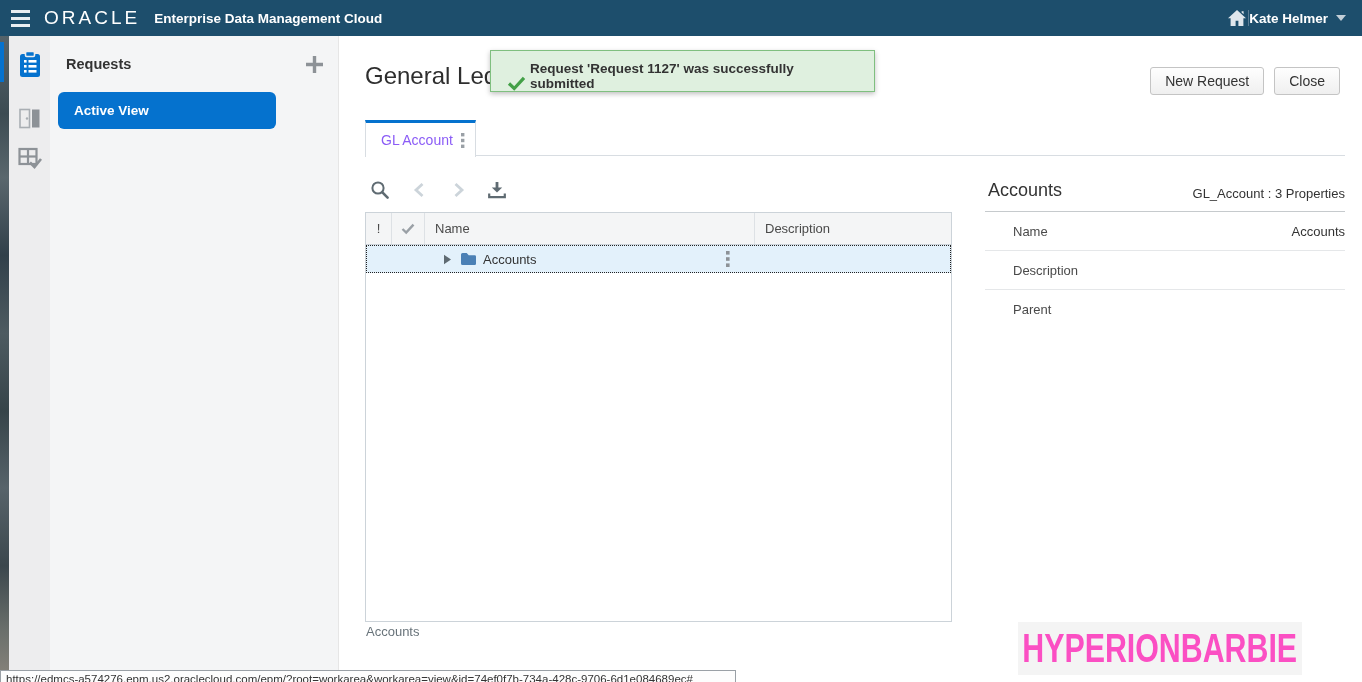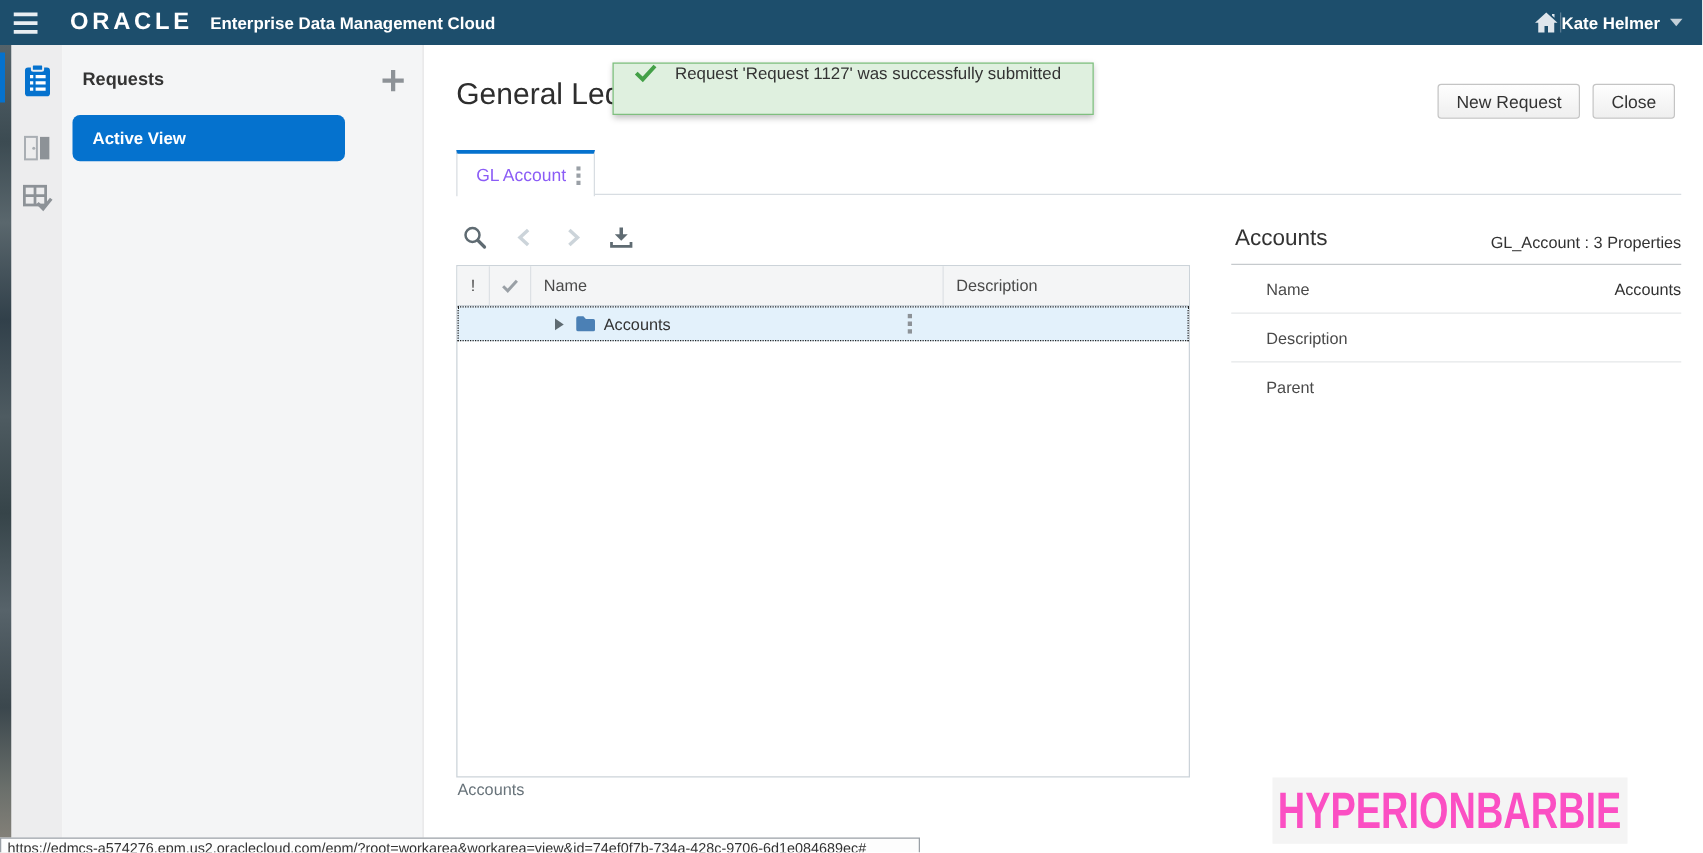--- a/index.html
+++ b/index.html
@@ -10,21 +10,21 @@
   }
 
   
   .topbar {
     position:absolute; left:0; top:0; width:1362px; height:36px;
     background:#1d4e6c; display:flex; align-items:center; z-index:20;
   }
   .hamburger { width:40px; height:36px; display:flex; flex-direction:column;
     justify-content:center; align-items:center; gap:4px; cursor:pointer; }
   .hamburger span { display:block; width:19px; height:3px; background:#e9eef2; }
-  .brand { color:#fff; font-weight:bold; font-size:19px; letter-spacing:3px; margin-left:16px; }
+  .brand { color:#fff; font-weight:normal; font-size:19px; letter-spacing:3px; margin-left:4px; }
   .app-title { color:#fff; font-weight:bold; font-size:13.5px; margin-left:14px; }
   .topbar-right { margin-left:auto; display:flex; align-items:center; gap:0; padding-right:16px; }
   .topbar-divider { width:1px; height:16px; background:#5b7d95; }
   .user-menu { display:flex; align-items:center; gap:8px; cursor:pointer; }
   .user-name { color:#fff; font-weight:bold; font-size:13.5px; }
   .caret-down { width:0; height:0; border-left:5px solid transparent;
     border-right:5px solid transparent; border-top:6px solid #c3cfd8; }
 
   
   .rail { position:absolute; left:0; top:36px; width:50px; height:646px; background:#ededee; }
@@ -43,21 +43,21 @@
   .add-btn { position:absolute; right:10px; top:14px; width:28px; height:28px;
     display:flex; align-items:center; justify-content:center; cursor:pointer; }
   .active-view-btn { position:absolute; left:8px; top:56px; width:218px; height:37px;
     background:#0572ce; border-radius:6px; color:#fff; font-weight:bold; font-size:13.5px;
     line-height:37px; padding-left:16px; cursor:pointer; }
 
   
   .page-title { position:absolute; left:365px; top:62px; font-size:24px; color:#2e2e2e; z-index:1; }
   .toast { position:absolute; left:490px; top:50px; width:385px; height:42px; z-index:10;
     background:#dff0df; border:1px solid #7fbf7f; box-shadow:0 2px 5px rgba(0,0,0,.25);
-    display:flex; align-items:flex-start; gap:14px; padding:0 16px; }
+    display:flex; align-items:flex-end; gap:4px; padding:0 16px;font-weight:bold; }
   .toast-msg { font-size:13.5px; color:#333; }
   .top-buttons { position:absolute; right:22px; top:67px; display:flex; gap:10px; z-index:5;justify-content:space-between; }
   .btn { height:28px; padding:0 14px; font-size:14px; color:#333;
     background:linear-gradient(#fefefe,#efefef); border:1px solid #c4c4c4;
     border-radius:3px; cursor:pointer; font-family:"Liberation Sans",sans-serif; }
 
   
   .tabline { position:absolute; left:365px; top:155px; width:980px; height:1px; background:#d8dde2; }
   .tab { position:absolute; left:365px; top:120px; height:37px; z-index:2;
     background:#fff; border-top:3px solid #0572ce; border-left:1px solid #d8dde2;

